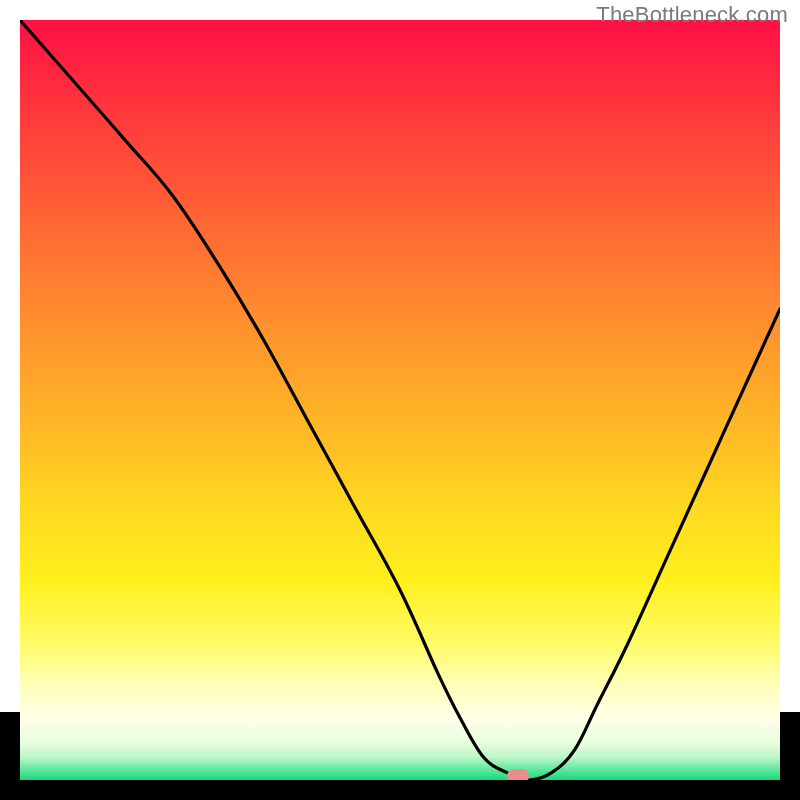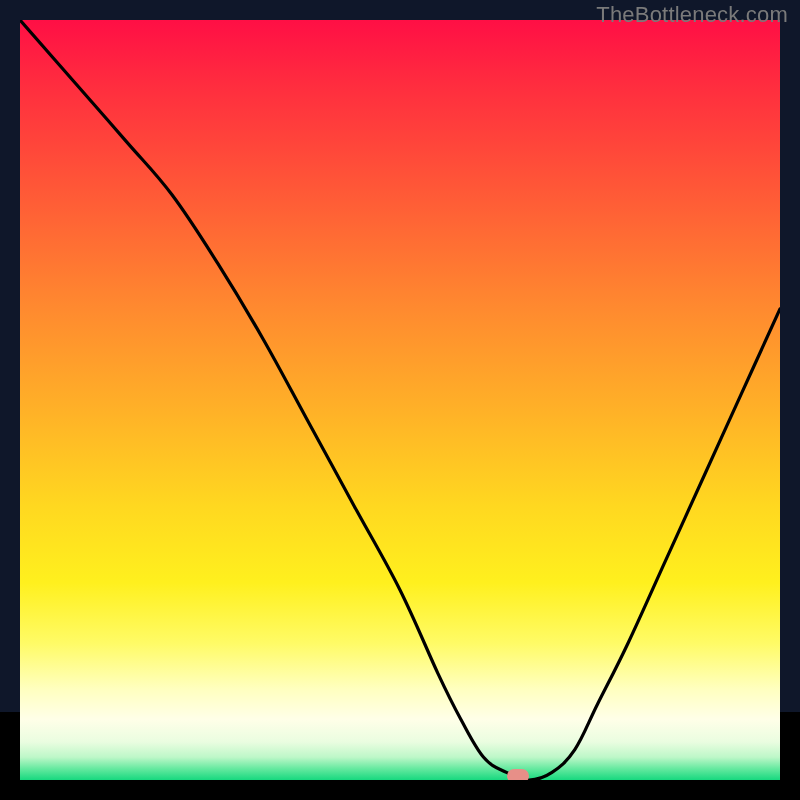--- a/index.html
+++ b/index.html
@@ -8,21 +8,21 @@
     width: 800px;
     height: 800px;
     background: #000;
     overflow: hidden;
     font-family: Arial, Helvetica, sans-serif;
   }
   .frame {
     position: relative;
     width: 800px;
     height: 712px;
-    background: #0f172a;
+    background: #ffffff;
     text-align: center;
   }
   .watermark {
     position: absolute;
     top: 2px;
     right: 12px;
     color: #7a7a7a;
     font-size: 22px;
     font-weight: 500;
     letter-spacing: 0.2px;

